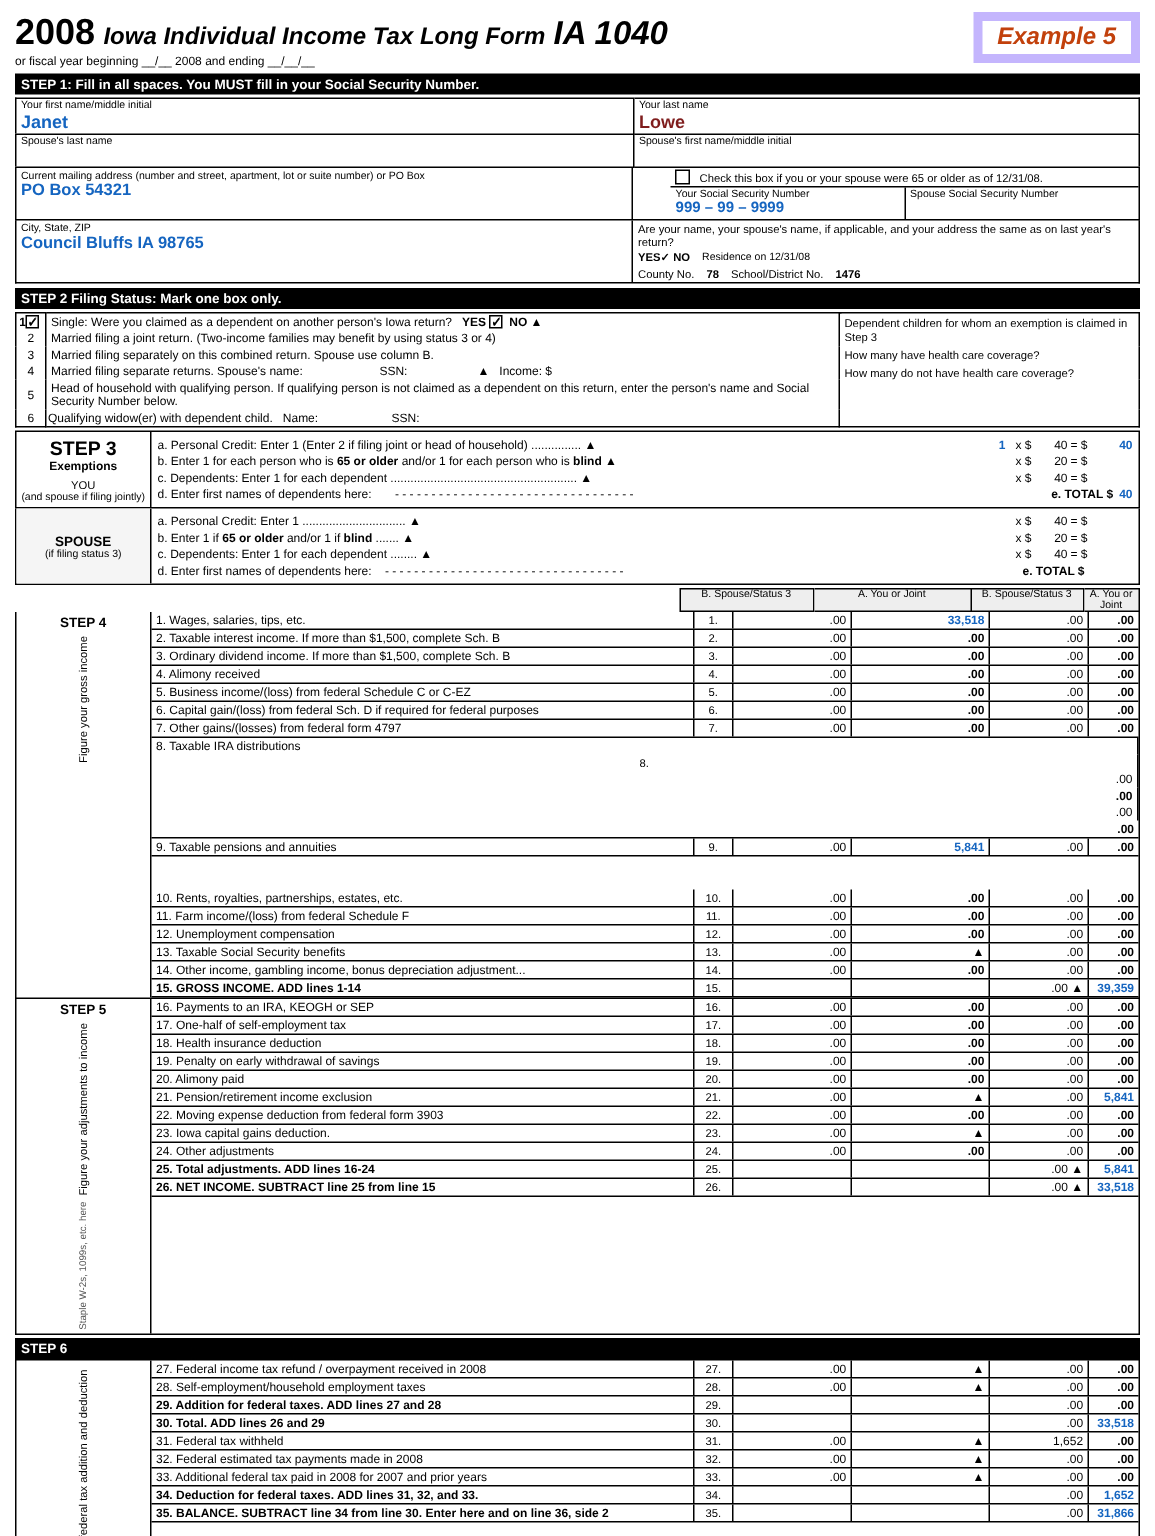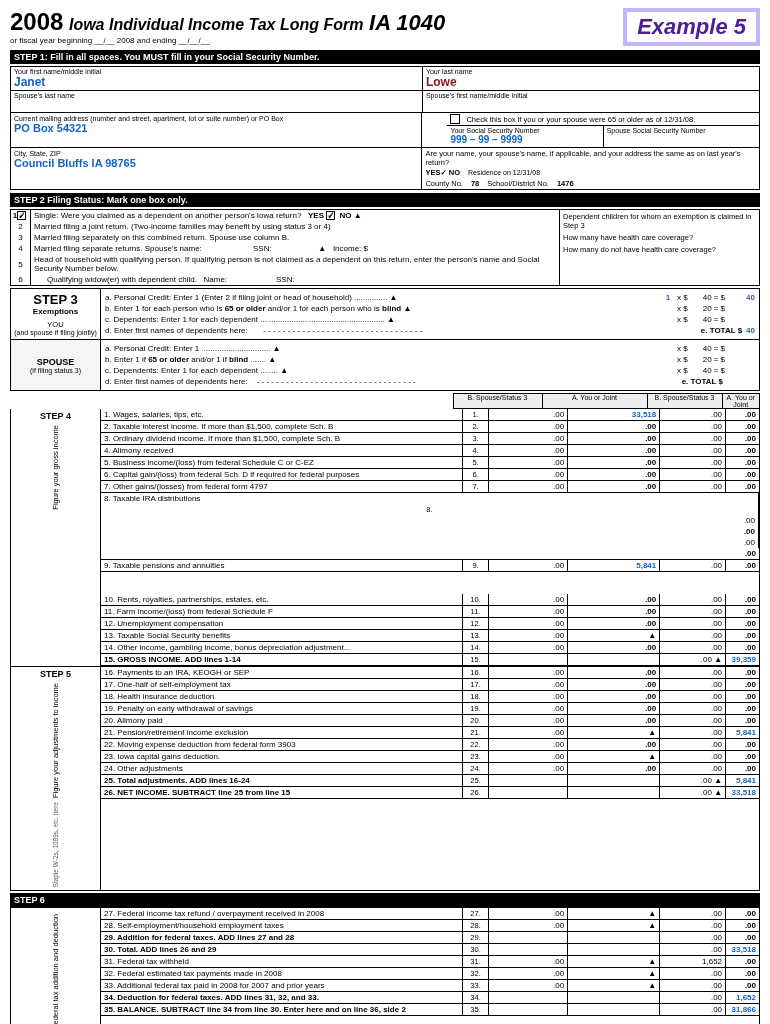--- a/index.html
+++ b/index.html
@@ -19,25 +19,25 @@
       margin-bottom: 4px;
     }
     .header-title h1 {
       font-size: 20px;
       font-weight: bold;
     }
     .header-title h1 span.year { font-size: 24px; }
     .header-title h1 span.form { font-size: 22px; font-style: italic; }
     .header-title p { font-size: 9px; }
     .example-badge {
-      font-size: 22px;
-      color: #4c1d95;
+      font-size: 16px;
+      color: #c2410c;
       font-style: italic;
       font-weight: bold;
-      border: 4px solid #c4b5fd;
+      border: 6px solid #c4b5fd;
       padding: 2px 10px;
     }
     .step-header {
       background: #000;
       color: #fff;
       font-weight: bold;
       font-size: 9px;
       padding: 2px 4px;
       margin: 3px 0 2px 0;
     }
@@ -185,21 +185,21 @@
     <tr>
       <td style="width:20px; border:1px solid #000; text-align:center; border-bottom:none; border-top:none; padding:1px;">4</td>
       <td colspan="3" style="border:1px solid #000; border-bottom:none; border-top:none; border-left:none; padding:1px 3px;">Married filing separate returns. Spouse's name: &nbsp;&nbsp;&nbsp;&nbsp;&nbsp;&nbsp;&nbsp;&nbsp;&nbsp;&nbsp;&nbsp;&nbsp;&nbsp;&nbsp;&nbsp;&nbsp;&nbsp;&nbsp;&nbsp;&nbsp;&nbsp; SSN: &nbsp;&nbsp;&nbsp;&nbsp;&nbsp;&nbsp;&nbsp;&nbsp;&nbsp;&nbsp;&nbsp;&nbsp;&nbsp;&nbsp;&nbsp;&nbsp;&nbsp;&nbsp;&nbsp; ▲ &nbsp; Income: $</td>
     </tr>
     <tr>
       <td style="width:20px; border:1px solid #000; text-align:center; border-bottom:none; border-top:none; padding:1px;">5</td>
       <td colspan="3" style="border:1px solid #000; border-bottom:none; border-top:none; border-left:none; padding:1px 3px;">Head of household with qualifying person. If qualifying person is not claimed as a dependent on this return, enter the person's name and Social Security Number below.</td>
     </tr>
     <tr>
       <td style="width:20px; border:1px solid #000; text-align:center; border-top:none; padding:1px;">6</td>
-      <td colspan="3" style="border:1px solid #000; border-top:none; border-left:none; padding:1px 16px;">Qualifying widow(er) with dependent child. &nbsp; Name: &nbsp;&nbsp;&nbsp;&nbsp;&nbsp;&nbsp;&nbsp;&nbsp;&nbsp;&nbsp;&nbsp;&nbsp;&nbsp;&nbsp;&nbsp;&nbsp;&nbsp;&nbsp;&nbsp;&nbsp; SSN:</td>
+      <td colspan="3" style="border:1px solid #000; border-top:none; border-left:none; padding:1px 1px;">Qualifying widow(er) with dependent child. &nbsp; Name: &nbsp;&nbsp;&nbsp;&nbsp;&nbsp;&nbsp;&nbsp;&nbsp;&nbsp;&nbsp;&nbsp;&nbsp;&nbsp;&nbsp;&nbsp;&nbsp;&nbsp;&nbsp;&nbsp;&nbsp; SSN:</td>
     </tr>
   </tbody>
     </table>
 </div>
 
 <div style="display:flex; border:1px solid #000; margin-bottom:0; font-size:8px;">
   <div style="flex:0 0 90px; border-right:1px solid #000; padding:3px; display:flex; flex-direction:column; justify-content:center; align-items:center;">
     <div style="font-size:13px; font-weight:bold;">STEP 3</div>
     <div style="font-weight:bold;">Exemptions</div>
     <div style="margin-top:4px; font-size:7.5px; text-align:center;">YOU</div>

